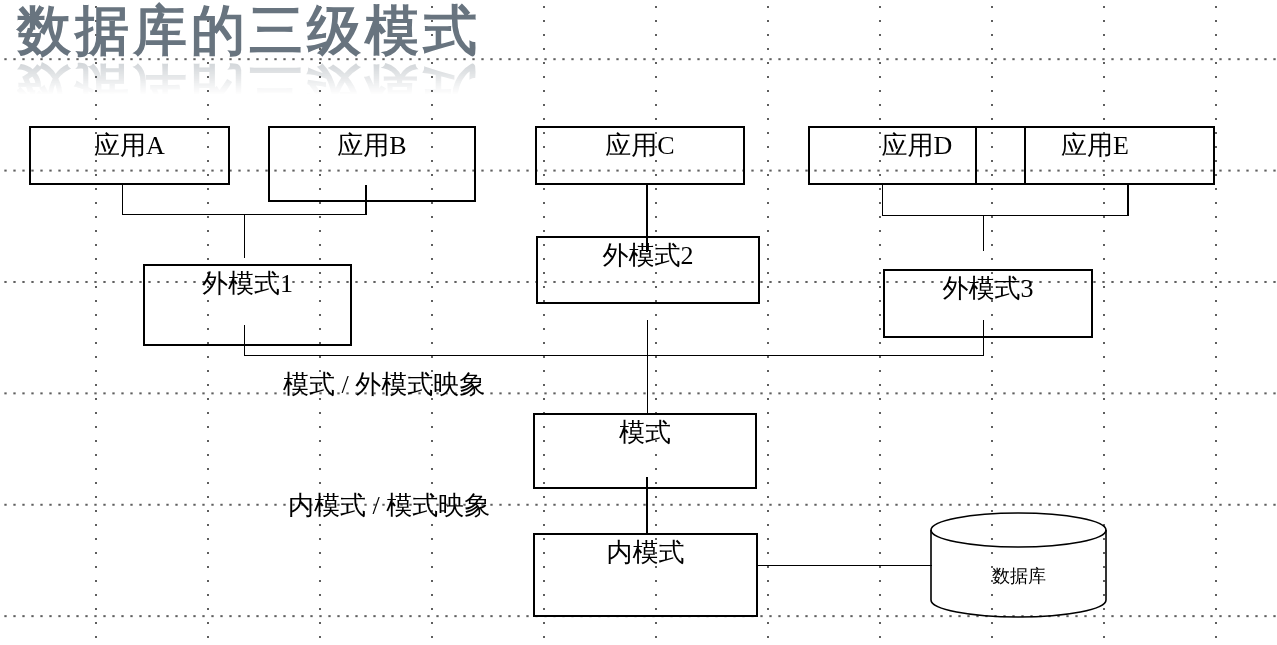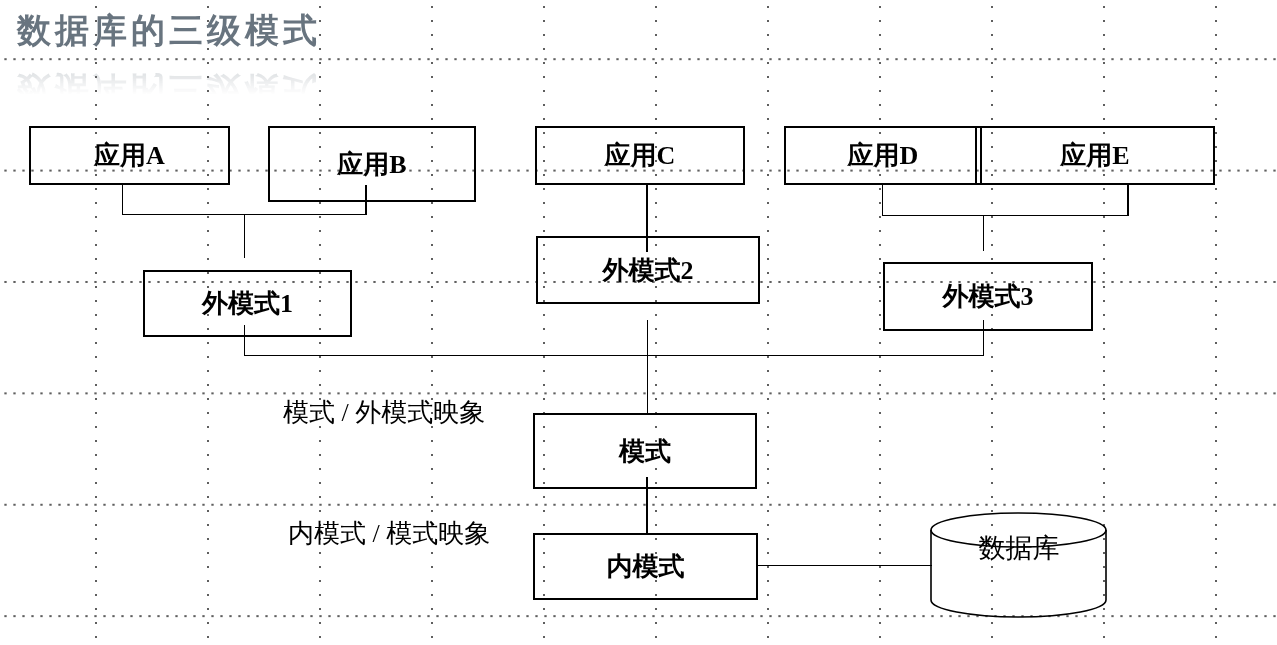--- a/index.html
+++ b/index.html
@@ -15,87 +15,87 @@
     background-image:
       radial-gradient(circle, #5f5f5f 1px, rgba(0,0,0,0) 1.35px),
       radial-gradient(circle, #5f5f5f 1px, rgba(0,0,0,0) 1.35px);
     background-size: 9px 111.4px, 112px 14px;
     background-position: 1px 3.5px, 40px 0px;
   }
   
   .title{
     position:absolute;left:17px;top:0;height:60px;line-height:60px;
     font-family:"Liberation Sans","DejaVu Sans",sans-serif;
-    font-weight:bold;font-size:34px;letter-spacing:4px;white-space:nowrap;
+    font-weight:bold;font-size:54px;letter-spacing:4px;white-space:nowrap;
   }
   .title-reflection{
     top:60px;
     transform:scaleY(-1);
     opacity:.38;
     -webkit-mask-image:linear-gradient(to bottom, rgba(0,0,0,0) 42%, rgba(0,0,0,.85) 100%);
     mask-image:linear-gradient(to bottom, rgba(0,0,0,0) 42%, rgba(0,0,0,.85) 100%);
   }
   
   .box{
     position:absolute;box-sizing:border-box;border:2px solid #000;
-    display:flex;align-items:center;justify-content:center;
-    font-size:26px;white-space:nowrap;background:transparent;font-weight:bold;
+    display:flex;align-items:flex-start;justify-content:center;
+    font-size:26px;white-space:nowrap;background:transparent;
   }
   
   .vline,.hline{position:absolute;background:#000;}
   .vline{width:1.6px;}
   .hline{height:1.6px;}
   
-  .map-label{position:absolute;font-size:26px;white-space:nowrap;margin-top:28px;}
+  .map-label{position:absolute;font-size:26px;white-space:nowrap;}
   
   .cyl{position:absolute;left:929px;top:511px;}
   .db-label{
-    position:absolute;left:930px;top:532px;width:178px;height:32px;
+    position:absolute;left:930px;top:560px;width:178px;height:32px;
     display:flex;align-items:center;justify-content:center;
-    font-size:27px;white-space:nowrap;
+    font-size:18px;white-space:nowrap;
   }
 </style>
 </head>
 <body>
 
 <div class="grid"></div>
 
 <div class="title" style="color:#68747F;">数据库的三级模式</div>
 <div class="title title-reflection" style="color:#68747F;">数据库的三级模式</div>
 
 <div class="box" style="left:29px;top:126px;width:201px;height:59px">
   <span>应用A</span>
 </div>
 <div class="box" style="left:268px;top:126px;width:208px;height:76px">
   <span>应用B</span>
 </div>
 <div class="box" style="left:535px;top:126px;width:210px;height:59px">
   <span>应用C</span>
 </div>
-<div class="box" style="left:784px;top:126px;width:198px;height:59px">
+<div class="box" style="left:808px;top:126px;width:218px;height:59px">
   <span>应用D</span>
 </div>
 <div class="box" style="left:975px;top:126px;width:240px;height:59px">
   <span>应用E</span>
 </div>
 
-<div class="box" style="left:143px;top:270px;width:209px;height:67px">
+<div class="box" style="left:143px;top:264px;width:209px;height:82px">
   <span>外模式1</span>
 </div>
 <div class="box" style="left:536px;top:236px;width:224px;height:68px">
   <span>外模式2</span>
 </div>
-<div class="box" style="left:883px;top:262px;width:210px;height:69px">
+<div class="box" style="left:883px;top:269px;width:210px;height:69px">
   <span>外模式3</span>
 </div>
 
 <div class="box" style="left:533px;top:413px;width:224px;height:76px">
   <span>模式</span>
 </div>
-<div class="box" style="left:533px;top:533px;width:225px;height:67px">
+<div class="box" style="left:533px;top:533px;width:225px;height:84px">
   <span>内模式</span>
 </div>
 
 <div class="vline" style="left:121.5px;top:185px;height:29px"></div>
 <div class="vline" style="left:365px;top:185px;height:29px"></div>
 <div class="hline" style="left:121.5px;top:213.5px;width:245px"></div>
 <div class="vline" style="left:243.5px;top:214px;height:44px"></div>
 
 <div class="vline" style="left:646px;top:185px;height:67px"></div>
 

